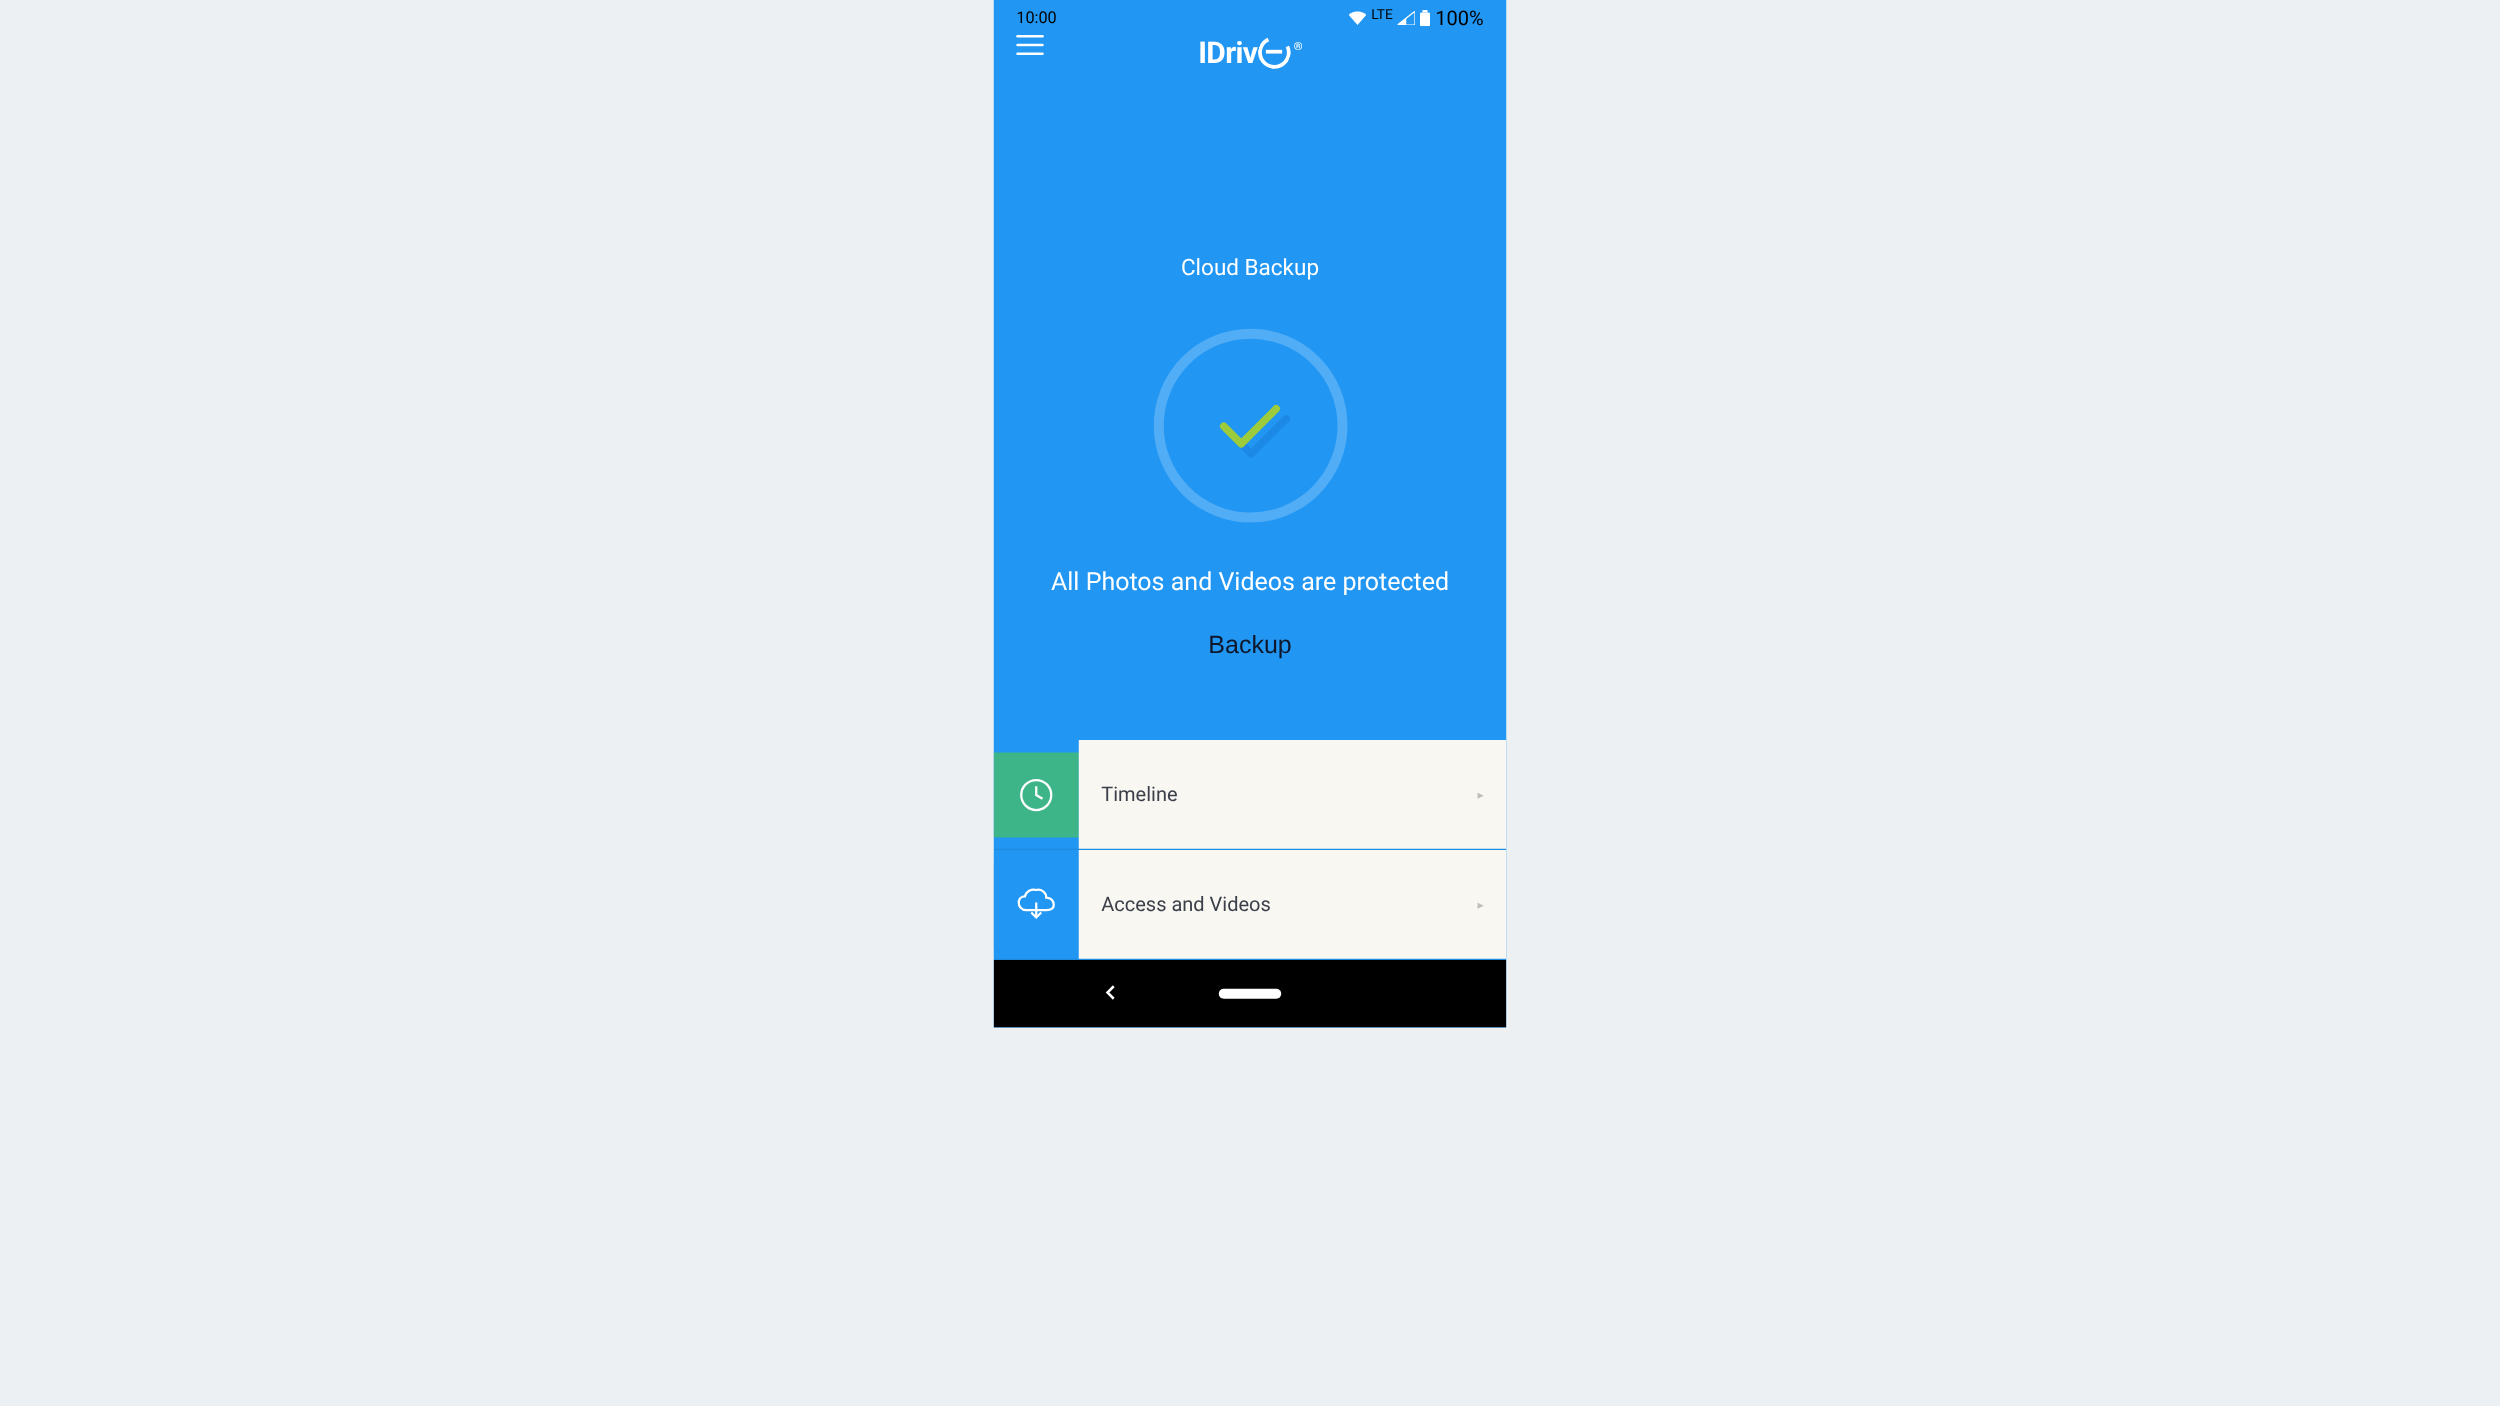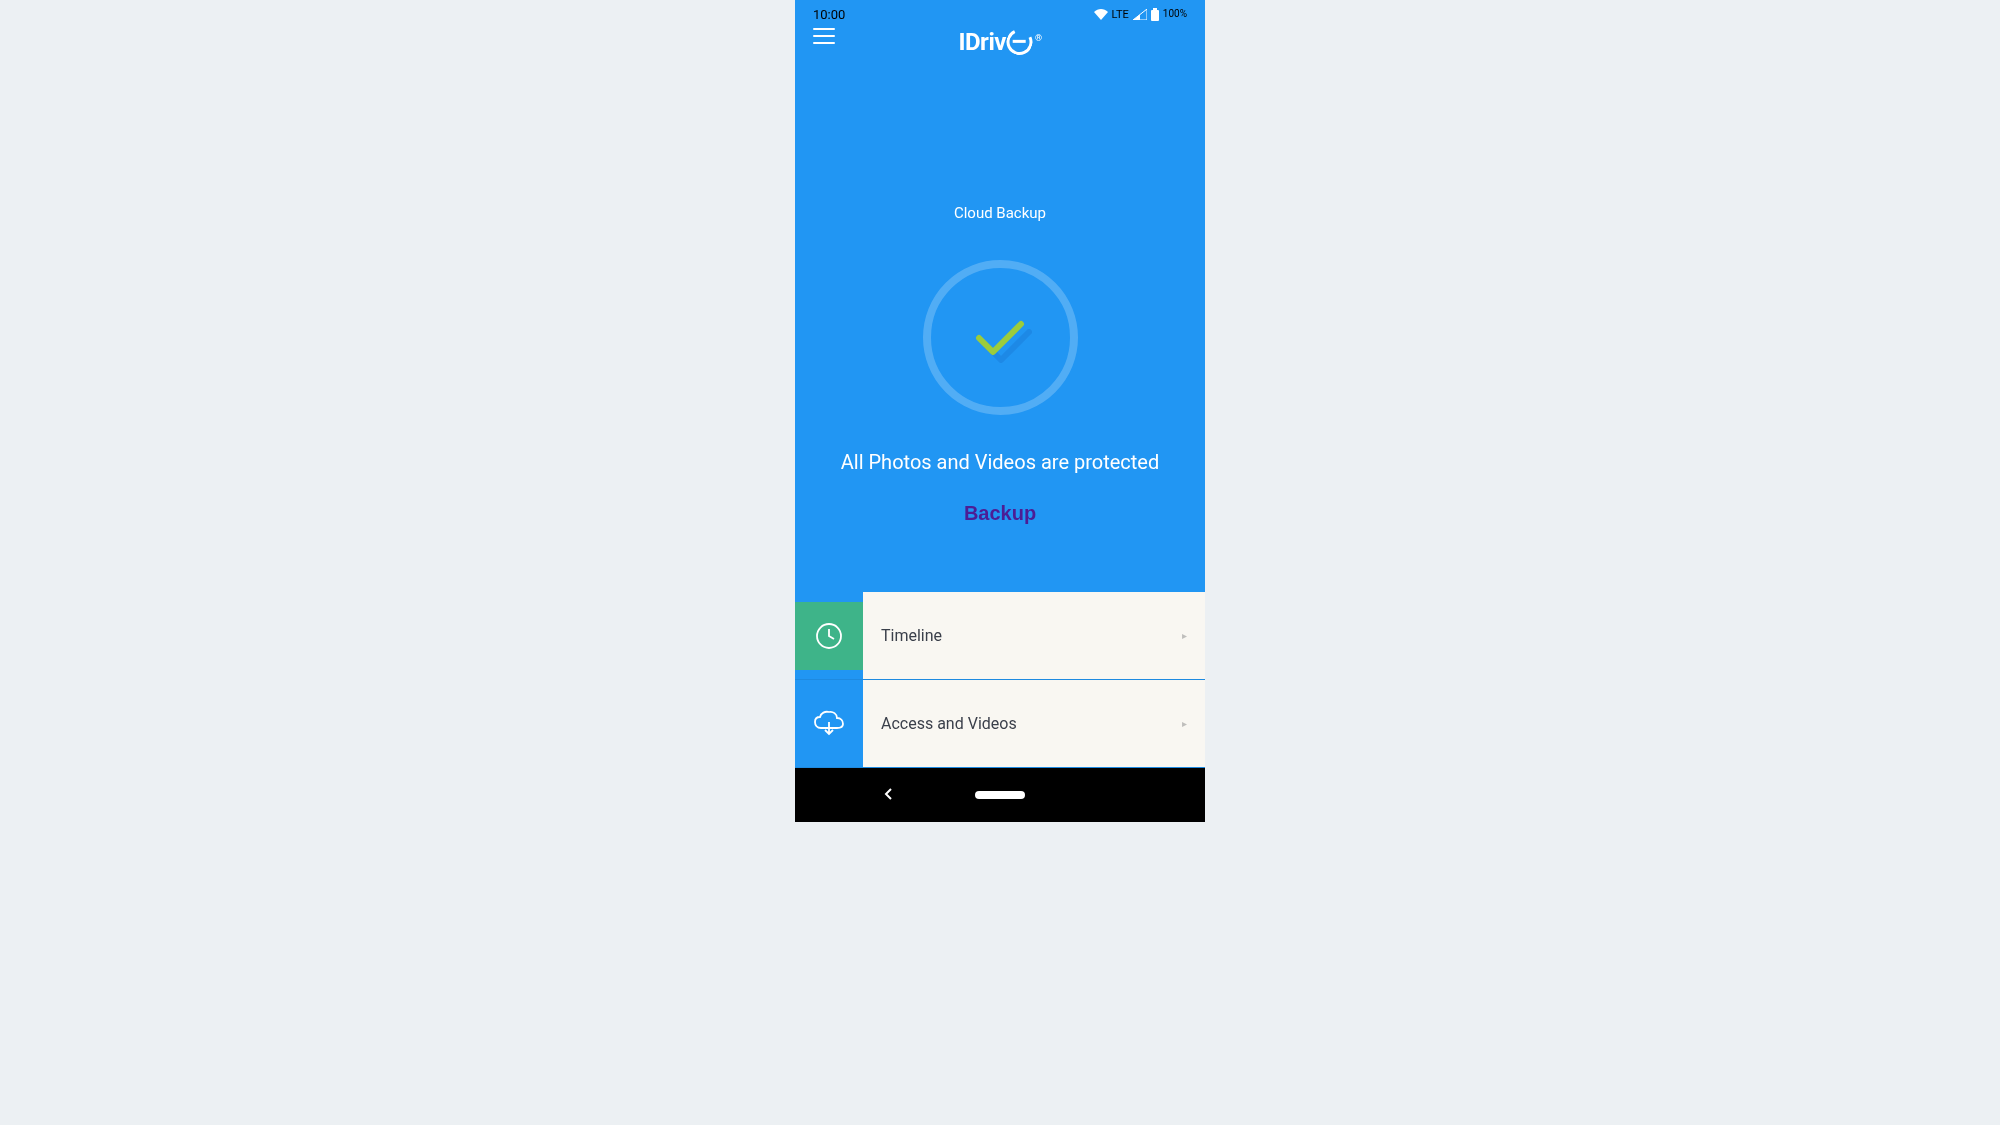--- a/index.html
+++ b/index.html
@@ -89,21 +89,21 @@
     }
     .logo sup { font-size: 9px; margin-left: 2px; margin-top: -8px; }
     .main-content {
       display: flex;
       flex-direction: column;
       align-items: center;
       color: #fff;
       padding-top: 118px;
     }
     .page-title {
-      font-size: 15px;
+      font-size: 18px;
       font-weight: 400;
       margin-bottom: 38px;
     }
     .status-circle {
       width: 155px;
       height: 155px;
       border: 8px solid rgba(255,255,255,0.22);
       border-radius: 50%;
       display: flex;
       align-items: center;
@@ -118,22 +118,22 @@
       top: 8px;
       opacity: 0.25;
     }
     .status-text {
       font-size: 20px;
       font-weight: 400;
       margin-bottom: 28px;
     }
     .backup-button {
       font-size: 20px;
-      font-weight: 700;
-      color: #4c1d95;
+      font-weight: 400;
+      color: #0f172a;
       cursor: pointer;
       background: none;
       border: none;
     }
     .list-section {
       position: absolute;
       bottom: 54px;
       left: 0;
       right: 0;
     }
@@ -214,21 +214,21 @@
             <path d="M0 11L14 11L14 0z" fill="none" stroke="#fff" stroke-width="1"></path>
             <path d="M0 11 L7 11 L7 5.5 z" fill="#fff"></path>
           </svg>
       </span>
       <span class="status-icon">
         <svg width="8" height="13" viewBox="0 0 8 13" fill="#fff">
             <rect x="2" y="0" width="4" height="2"></rect>
             <rect x="0" y="2" width="8" height="11" rx="1"></rect>
           </svg>
       </span>
-      <span style="font-size:10px;">100%</span>
+      <span style="font-size:16px;">100%</span>
     </div>
   </div>
 
   <div class="app-header">
     <div class="hamburger">
       <span></span>
         <span></span>
         <span></span>
     </div>
     <div class="logo">

